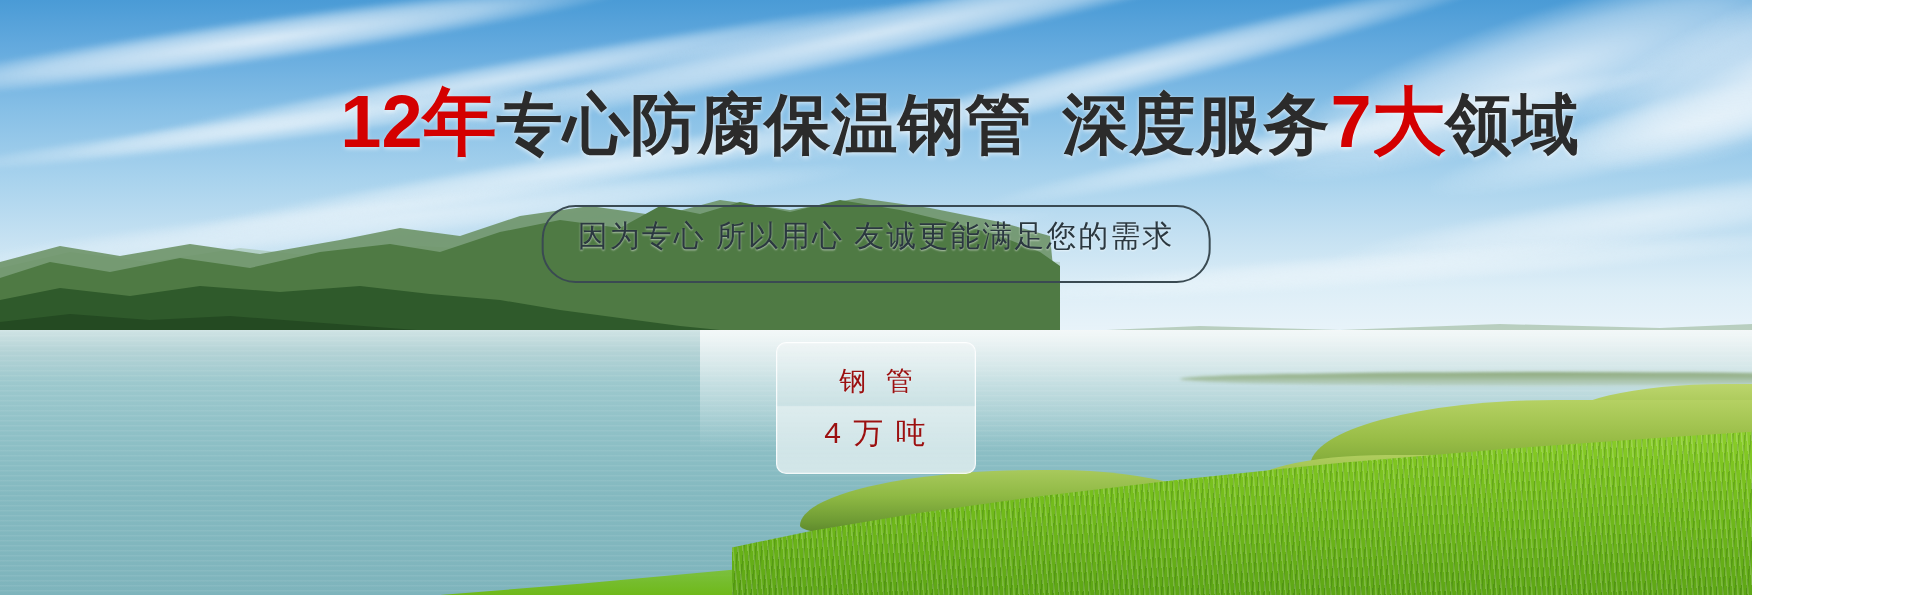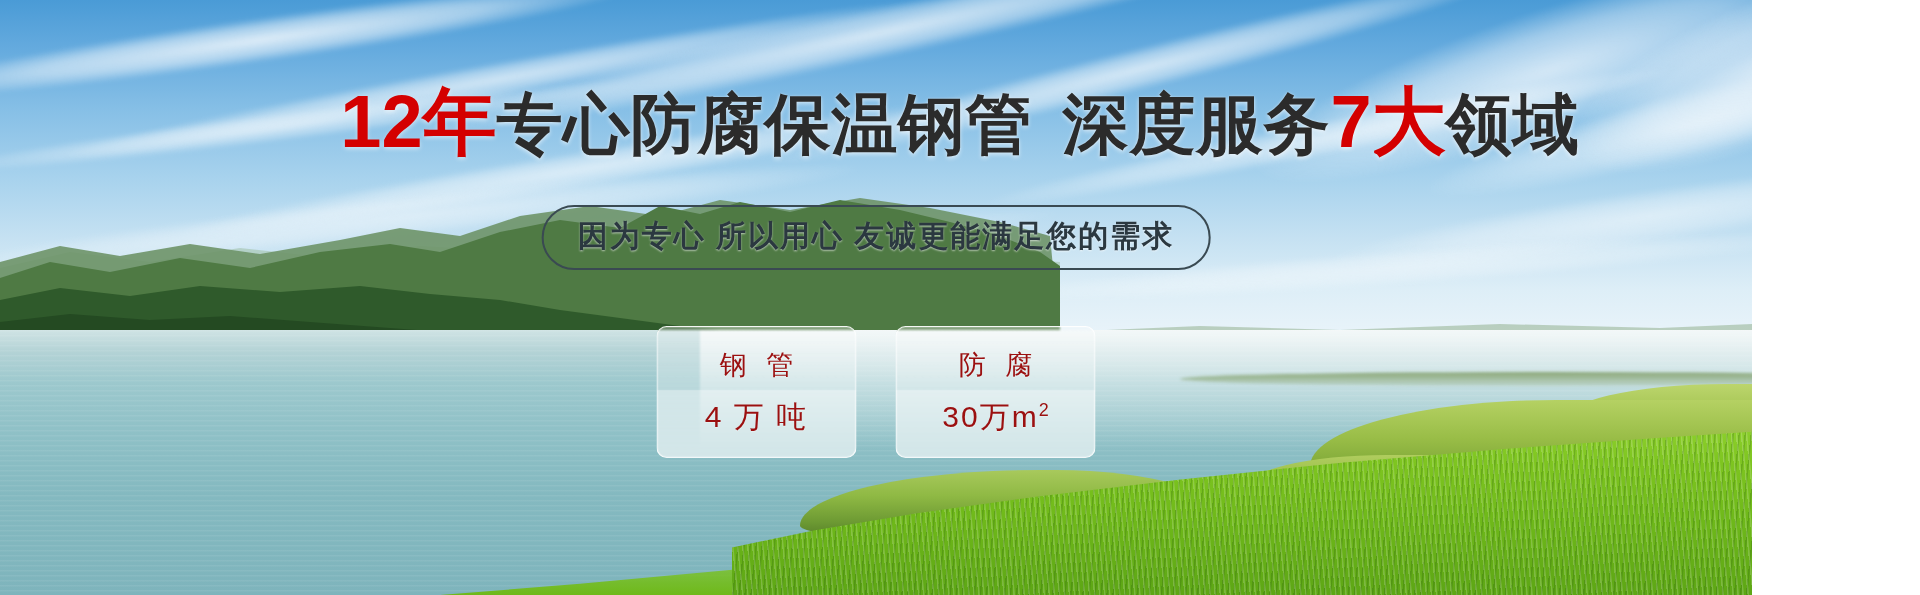--- a/index.html
+++ b/index.html
@@ -150,34 +150,33 @@
     color:#2b2b2b;
     text-shadow:0 2px 4px rgba(255,255,255,.55), 0 0 2px rgba(255,255,255,.4);
   }
   .headline .hl-accent { color:#d40000; font-size:74px; letter-spacing:0px; text-shadow:0 2px 4px rgba(255,255,255,.5); }
   .headline .hl-gap { display:inline-block; width:30px; }
 
   
   .subtitle-pill {
     position:absolute; left:50%; top:205px;
     transform:translateX(-50%);
-    padding:9px 34px 11px;
+    padding:9px 34px 24px;
     border:2px solid #3a4a52;
     border-radius:34px;
     font-size:30px;
     letter-spacing:2px;
     color:#2b3840;
     white-space:nowrap;
     text-shadow:0 1px 2px rgba(255,255,255,.6);
-    font-weight:bold;
   }
 
   
   .stats {
-    position:absolute; left:50%; top:326px;
+    position:absolute; left:50%; top:342px;
     transform:translateX(-50%);
     display:flex;
     gap:39px;
   }
   .stat-card {
     width:200px; height:132px;
     border:1px solid rgba(255,255,255,.85);
     border-radius:10px;
     background:linear-gradient(to bottom, rgba(255,255,255,.26) 0%, rgba(255,255,255,.30) 48%, rgba(255,255,255,.55) 49%, rgba(255,255,255,.62) 100%);
     box-shadow:0 0 0 1px rgba(255,255,255,.20) inset;
@@ -270,21 +269,17 @@
 
   <div class="subtitle-pill">因为专心 所以用心  友诚更能满足您的需求</div>
 
   <div class="stats">
 
     <div class="stat-card">
       <div class="stat-label">钢 管</div>
       <div class="stat-value"><span>4 万 吨</span></div>
     </div>
 
-    <div class="stat-card">
-      <div class="stat-label">防 腐</div>
-      <div class="stat-value"><span>30万m</span><sup>2</sup></div>
-    </div>
 
 
   </div>
 
 </div>
 
 </body></html>

